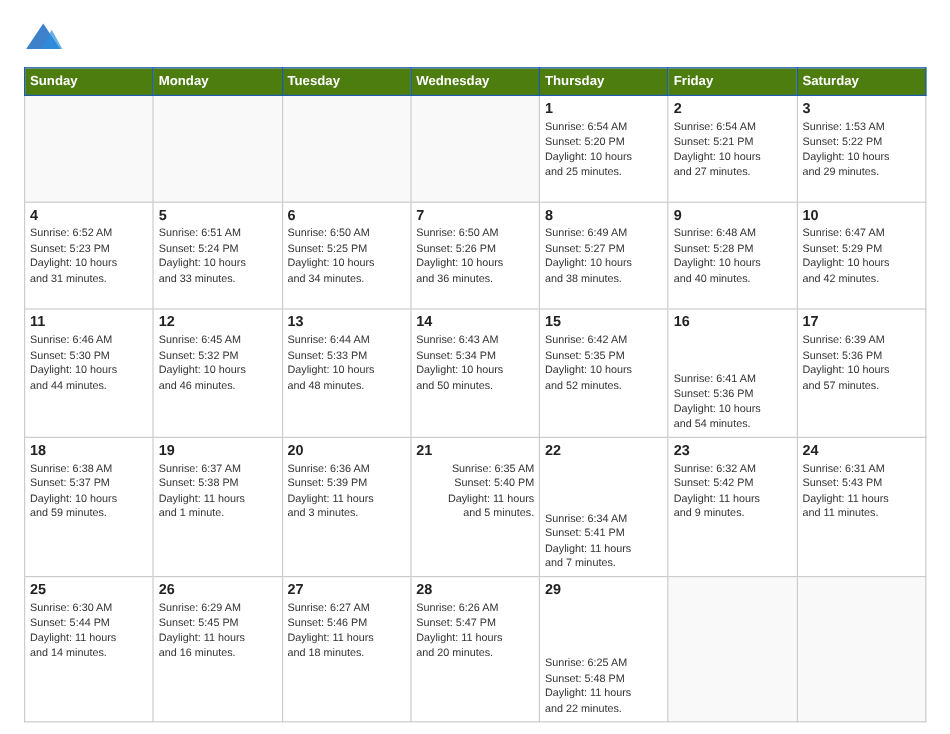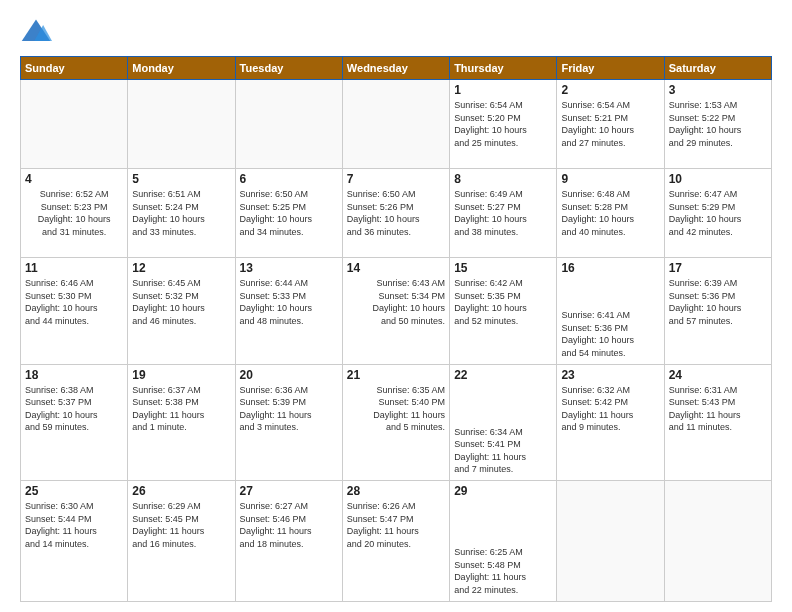--- a/index.html
+++ b/index.html
@@ -61,21 +61,21 @@
       color: #444;
     }
     .calendar {
       flex: 1;
       border: 1px solid #ccc;
       border-collapse: collapse;
       width: 100%;
       table-layout: fixed;
     }
     .calendar th {
-      background: #a16207;
+      background: #4d7c0f;
       color: #fff;
       font-size: 11px;
       font-weight: bold;
       padding: 5px 4px;
       border: 1px solid #1a5daf;
       text-align: left;
       margin-left: 15px;
     }
     .calendar td {
       border: 1px solid #ccc;
@@ -158,21 +158,21 @@
             <span class="day-num">3</span>
             <div class="day-info" style="white-space: pre-line;">Sunrise: 1:53 AM
 Sunset: 5:22 PM
 Daylight: 10 hours
 and 29 minutes.</div>
           </td>
         </tr>
         <tr>
           <td>
             <span class="day-num">4</span>
-            <div class="day-info" style="white-space: pre-line; text-align: center;">Sunrise: 6:52 AM
+            <div class="day-info" style="white-space: pre-line;">Sunrise: 6:52 AM
 Sunset: 5:23 PM
 Daylight: 10 hours
 and 31 minutes.</div>
           </td>
           <td>
             <span class="day-num">5</span>
             <div class="day-info" style="white-space: pre-line;">Sunrise: 6:51 AM
 Sunset: 5:24 PM
 Daylight: 10 hours
 and 33 minutes.</div>
@@ -230,21 +230,21 @@
           </td>
           <td>
             <span class="day-num">13</span>
             <div class="day-info" style="white-space: pre-line;">Sunrise: 6:44 AM
 Sunset: 5:33 PM
 Daylight: 10 hours
 and 48 minutes.</div>
           </td>
           <td>
             <span class="day-num">14</span>
-            <div class="day-info" style="white-space: pre-line; text-align: right;">Sunrise: 6:43 AM
+            <div class="day-info" style="white-space: pre-line;">Sunrise: 6:43 AM
 Sunset: 5:34 PM
 Daylight: 10 hours
 and 50 minutes.</div>
           </td>
           <td>
             <span class="day-num">15</span>
             <div class="day-info" style="white-space: pre-line;">Sunrise: 6:42 AM
 Sunset: 5:35 PM
 Daylight: 10 hours
 and 52 minutes.</div>

